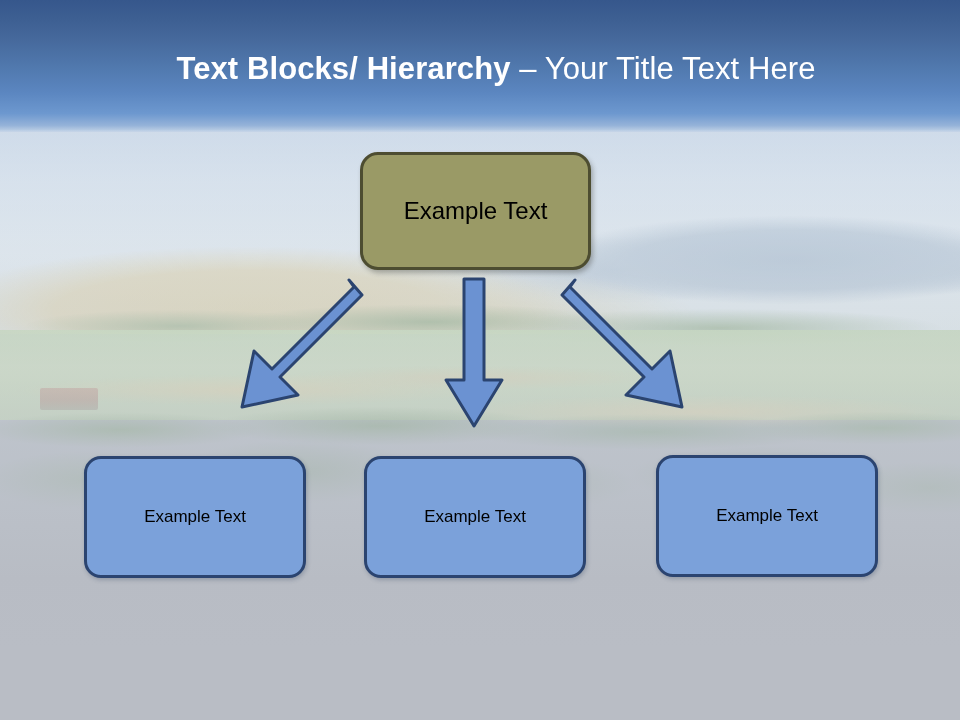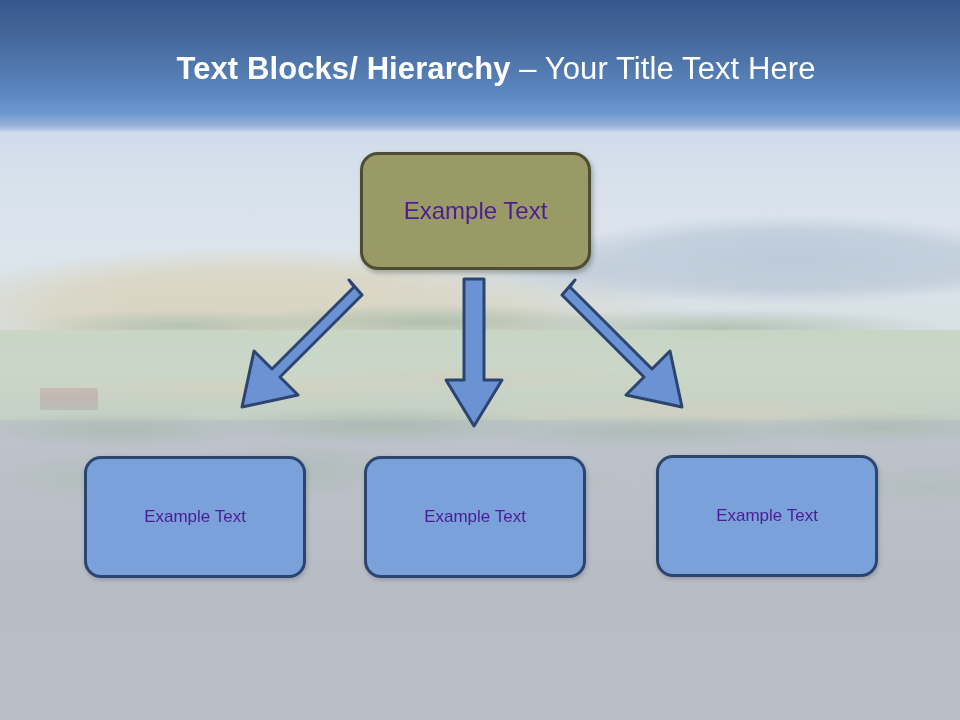--- a/index.html
+++ b/index.html
@@ -92,21 +92,21 @@
       #36578c 0%,#3d5f92 14%,#46699c 30%,#5078ad 50%,#5b86c0 70%,#6d98cf 86%,
       rgba(140,172,214,.85) 95%,rgba(176,199,226,.25) 100%);}
   #title-text{position:absolute;left:16px;top:50px;width:960px;text-align:center;
     color:#ffffff;font-size:31px;line-height:38px;letter-spacing:.1px;white-space:nowrap;}
   #title-strong{font-weight:bold;}
   #title-rest{font-weight:normal;}
 
   
   .node{position:absolute;box-sizing:border-box;display:flex;
     align-items:center;justify-content:center;text-align:center;
-    color:#4c1d95;border-radius:16px;}
+    color:#000000;border-radius:16px;}
   #node-top{left:360px;top:152px;width:231px;height:118px;
     background:#9a9a66;border:3px solid #4d4d31;
     border-radius:18px;font-size:24px;
     box-shadow:2px 3px 5px rgba(40,40,30,.32);}
   .node-child{width:222px;height:122px;
     background:#7ba1da;border:3px solid #2b4470;
     border-radius:17px;font-size:17px;
     box-shadow:1px 2px 4px rgba(30,50,80,.26);}
   #node-left{left:84px;top:456px;}
   #node-middle{left:364px;top:456px;}

